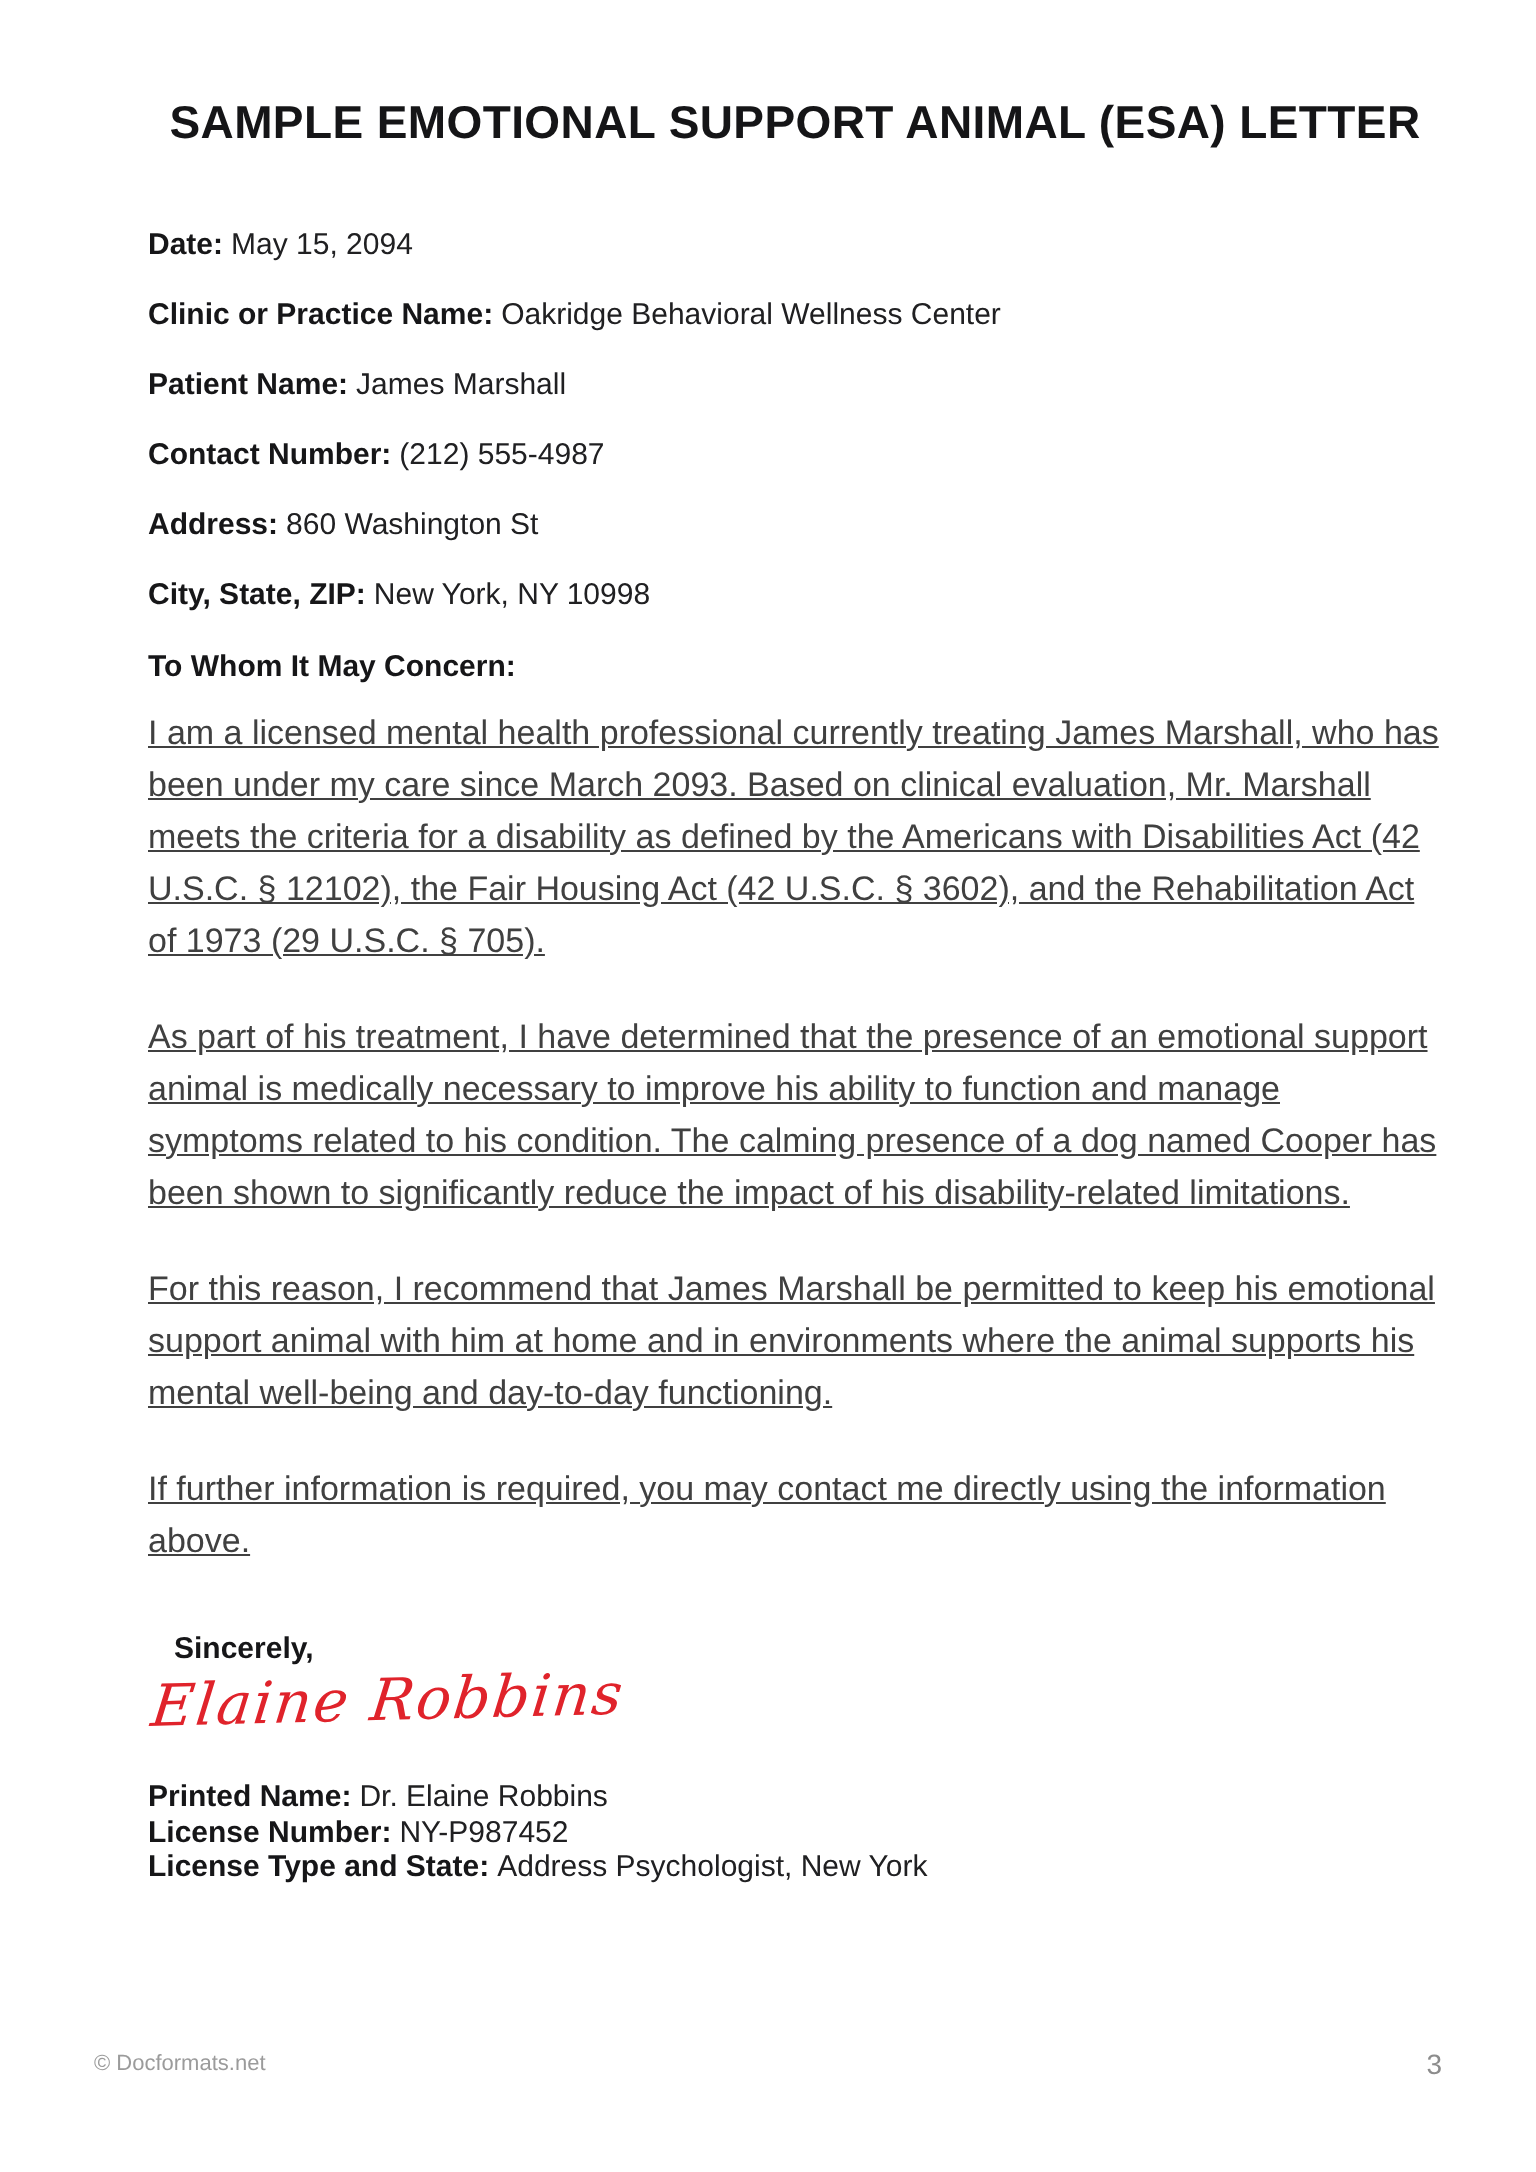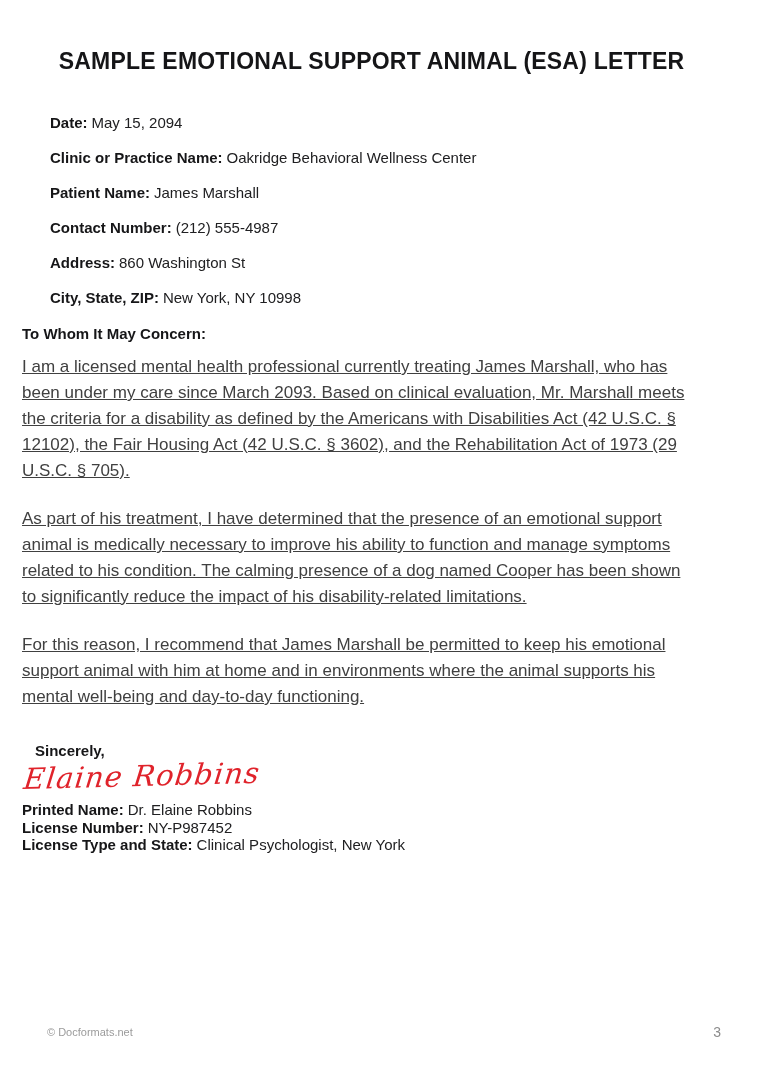--- a/index.html
+++ b/index.html
@@ -5,21 +5,21 @@
   * { margin: 0; padding: 0; box-sizing: border-box; }
   html, body { background: #ffffff; }
   .page {
     position: relative;
     width: 768px;
     height: 1086px;
     margin: 0 auto;
     background: #ffffff;
     font-family: "Liberation Sans", sans-serif;
     color: #1c1c1e;
-    padding: 46px 47px 0 22px;
+    padding: 46px 47px 0 74px;
     overflow: hidden;
   }
   .title {
     font-size: 23px;
     font-weight: 700;
     text-align: center;
     letter-spacing: 0.2px;
     color: #151517;
     margin: 2px 0 40px 0;
   }
@@ -27,21 +27,21 @@
   .field {
     font-size: 15px;
     line-height: 16px;
     margin: 0 0 19px 0;
     color: #202022;
   }
   .field strong, .salutation, .sincerely, .detail strong {
     font-weight: 700;
     color: #161618;
   }
-  .field strong { margin-right: 4px; margin-left: 28px; }
+  .field strong { margin-right: 4px; }
   .salutation {
     font-size: 15px;
     margin: 16px 0 12px 0;
   }
   .para {
     font-size: 17px;
     line-height: 26px;
     margin: 0 0 22px 0;
     color: #404040;
     max-width: 676px;
@@ -55,21 +55,21 @@
     display: inline-block;
     font-family: "DejaVu Serif", serif;
     font-style: italic;
     font-size: 29px;
     line-height: 34px;
     margin: 3px 0 4px 0;
     transform: skewX(-8deg) rotate(-1.5deg);
     transform-origin: left bottom;
     letter-spacing: 1px;
   }
-  .details { margin-top: 1px; }
+  .details { margin-top: 16px; }
   .detail {
     font-size: 15px;
     line-height: 17.5px;
     color: #202022;
   }
   .detail strong { margin-right: 4px; }
   .footer {
     position: absolute;
     left: 47px;
     right: 47px;
@@ -113,36 +113,37 @@
     <p class="field">
       <strong>City, State, ZIP:</strong><span>New York, NY 10998</span>
     </p>
   </div>
 
   <p class="salutation">To Whom It May Concern:</p>
 
   <p class="para">I am a licensed mental health professional currently treating James Marshall, who has been under my care since March 2093. Based on clinical evaluation, Mr. Marshall meets the criteria for a disability as defined by the Americans with Disabilities Act (42 U.S.C. § 12102), the Fair Housing Act (42 U.S.C. § 3602), and the Rehabilitation Act of 1973 (29 U.S.C. § 705).</p>
   <p class="para">As part of his treatment, I have determined that the presence of an emotional support animal is medically necessary to improve his ability to function and manage symptoms related to his condition. The calming presence of a dog named Cooper has been shown to significantly reduce the impact of his disability-related limitations.</p>
   <p class="para">For this reason, I recommend that James Marshall be permitted to keep his emotional support animal with him at home and in environments where the animal supports his mental well-being and day-to-day functioning.</p>
+  <p class="para">If further information is required, you may contact me directly using the information above.</p>
 
   <p class="sincerely">Sincerely,</p>
 
   <div>
     <span class="signature" style="color: rgb(224, 35, 43);">Elaine Robbins</span>
   </div>
 
   <div class="details">
     <p class="detail">
       <strong>Printed Name:</strong><span>Dr. Elaine Robbins</span>
     </p>
     <p class="detail">
       <strong>License Number:</strong><span>NY-P987452</span>
     </p>
     <p class="detail">
-      <strong>License Type and State:</strong><span>Clinical Psychologist, New York</span>
+      <strong>License Type and State:</strong><span>Address Psychologist, New York</span>
     </p>
   </div>
 
   <div class="footer">
     <span class="copyright">© Docformats.net</span>
     <span class="page-number">3</span>
   </div>
 
 </div>
 

